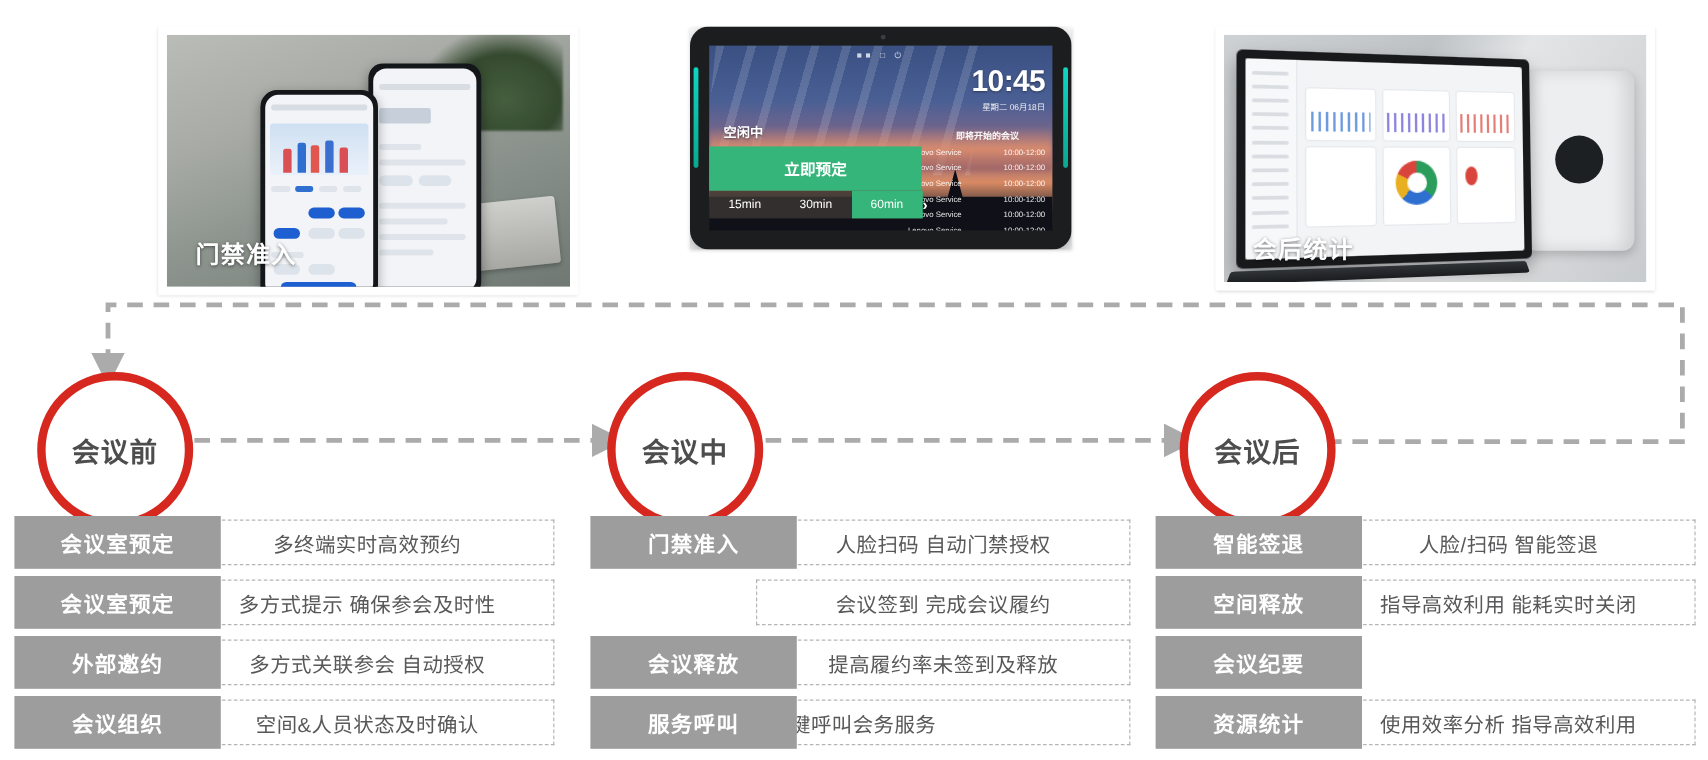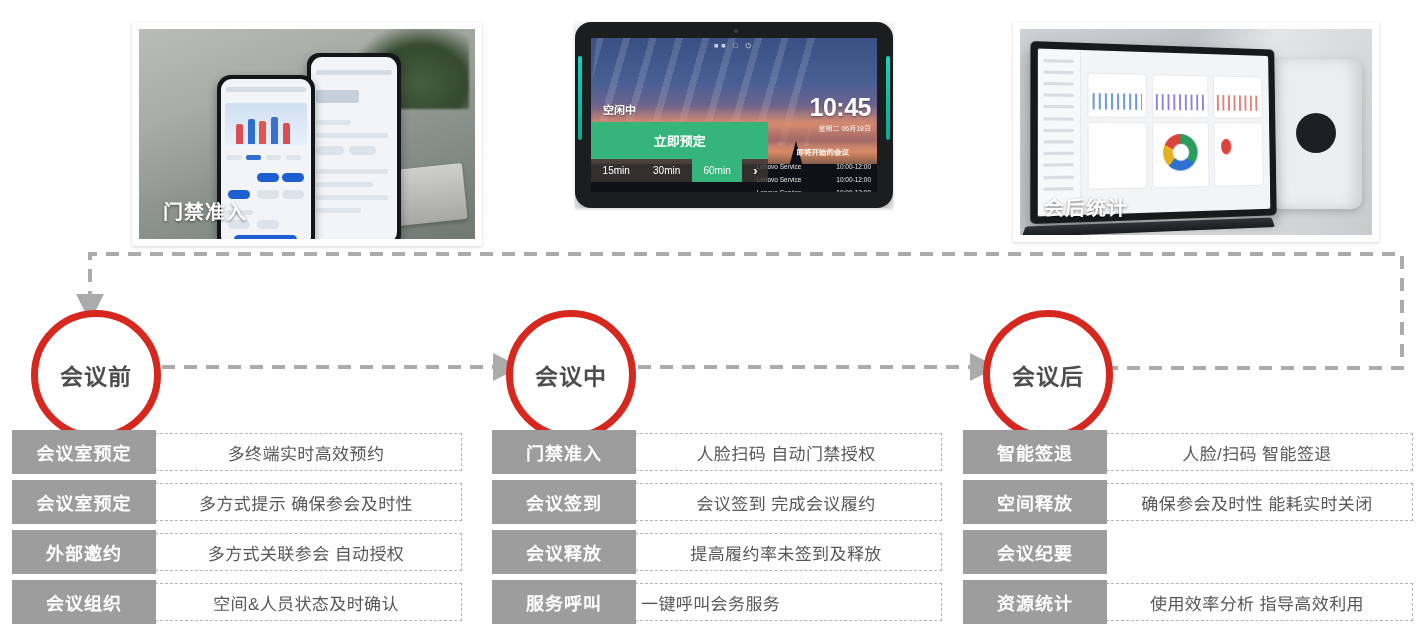--- a/index.html
+++ b/index.html
@@ -63,31 +63,31 @@
   .clouds{position:absolute;left:0;top:44%;width:100%;height:24%;
     background:linear-gradient(180deg,rgba(226,140,102,.0),rgba(232,146,104,.85),rgba(120,70,88,.5));
     filter:blur(2px);}
   .treeline{position:absolute;left:0;bottom:0;width:100%;height:18%;background:#101018;}
   .tree{position:absolute;right:26%;bottom:16%;width:0;height:0;
     border-left:7px solid transparent;border-right:7px solid transparent;border-bottom:26px solid #0e0e16;}
   .statusbar{position:absolute;left:0;top:4px;width:100%;text-align:center;
     color:#dfe6ef;font-size:7px;letter-spacing:3px;opacity:.9;}
   .tab-right{position:absolute;right:6px;top:16px;width:40%;color:#fff;}
   .tab-clock{font-size:25px;font-weight:600;text-align:right;letter-spacing:-.5px;
-    text-shadow:0 1px 2px rgba(0,0,0,.4);margin-top:39px;}
+    text-shadow:0 1px 2px rgba(0,0,0,.4);}
   .tab-date{font-size:7px;text-align:right;opacity:.9;margin-top:1px;}
   .tab-upcoming{font-size:7.5px;margin-top:13px;font-weight:600;opacity:.95;padding-left:40px;}
   .mt-row{display:flex;justify-content:space-between;font-size:6.5px;margin-top:6px;opacity:.9;}
   .tab-left{position:absolute;left:0;bottom:10px;width:62%;}
   .tab-status{color:#fff;font-size:11px;font-weight:600;padding:0 0 5px 12px;
     text-shadow:0 1px 2px rgba(0,0,0,.5);}
   .book-now{background:#35b579;color:#fff;text-align:center;font-size:13px;font-weight:600;
     padding:9px 0;}
   .dur-bar{display:flex;align-items:center;background:rgba(60,55,52,.82);}
-  .dur{flex:1;text-align:center;color:#fff;font-size:10px;padding:6px 0;}
+  .dur{flex:1;text-align:center;color:#fff;font-size:10px;padding:6px 16px;}
   .dur.sel{background:#35b579;}
   .dur-next{width:26px;text-align:center;color:#fff;font-size:13px;font-weight:700;}
 
   
   #photo-right{left:1013px;top:22px;width:352px;height:206px;}
   .room-bg{position:absolute;inset:0;
     background:linear-gradient(120deg,#cfd2d4 0%,#bfc3c6 38%,#e3e5e6 55%,#c8cbcd 100%);}
   .purifier{position:absolute;right:10px;top:30px;width:92px;height:150px;background:#eceef0;
     border-radius:10px;box-shadow:inset -8px 0 14px rgba(0,0,0,.12),0 3px 8px rgba(0,0,0,.18);}
   .purifier b{position:absolute;left:26px;top:54px;width:40px;height:40px;border-radius:50%;
@@ -121,21 +121,21 @@
   
   .col{position:absolute;top:430px;width:450px;}
   #col-before{left:12px;}
   #col-during{left:492px;}
   #col-after{left:963px;}
   .frow{position:relative;height:44px;margin-bottom:6px;}
   .f-desc{position:absolute;left:138px;right:0;top:3px;height:38px;
     border:1.5px dashed #b5b5b5;background:#fff;box-sizing:border-box;
     display:flex;align-items:center;justify-content:center;
     font-size:17px;color:#58585a;letter-spacing:.4px;}
-  .f-tag{position:absolute;left:0;top:0;width:144px;height:44px;background:#9d9d9d;
+  .f-tag{position:absolute;left:0;top:0;width:172px;height:44px;background:#9d9d9d;
     display:flex;align-items:center;justify-content:center;
     color:#fff;font-size:18px;font-weight:700;letter-spacing:1px;z-index:3;}
 </style>
 </head>
 <body>
 
 <div class="stage">
 
   <div class="photo-frame" id="photo-left">
     <div class="photo">
@@ -335,39 +335,38 @@
     </div>
   </div>
 
   <div class="col" id="col-during">
     <div class="frow">
       <div class="f-desc">人脸扫码 自动门禁授权</div>
       <div class="f-tag">门禁准入</div>
     </div>
     <div class="frow">
       <div class="f-desc">会议签到 完成会议履约</div>
-      <div class="f-tag">会议签到</div>
     </div>
     <div class="frow">
       <div class="f-desc">提高履约率未签到及释放</div>
       <div class="f-tag">会议释放</div>
     </div>
     <div class="frow">
       <div class="f-desc" style="justify-content:flex-start;padding-left:10px;">一键呼叫会务服务</div>
       <div class="f-tag">服务呼叫</div>
     </div>
   </div>
 
   <div class="col" id="col-after">
     <div class="frow">
       <div class="f-desc">人脸/扫码 智能签退</div>
       <div class="f-tag">智能签退</div>
     </div>
     <div class="frow">
-      <div class="f-desc">确保参会及时性 能耗实时关闭</div>
+      <div class="f-desc">指导高效利用 能耗实时关闭</div>
       <div class="f-tag">空间释放</div>
     </div>
     <div class="frow">
       <div class="f-tag">会议纪要</div>
     </div>
     <div class="frow">
       <div class="f-desc">使用效率分析 指导高效利用</div>
       <div class="f-tag">资源统计</div>
     </div>
   </div>

